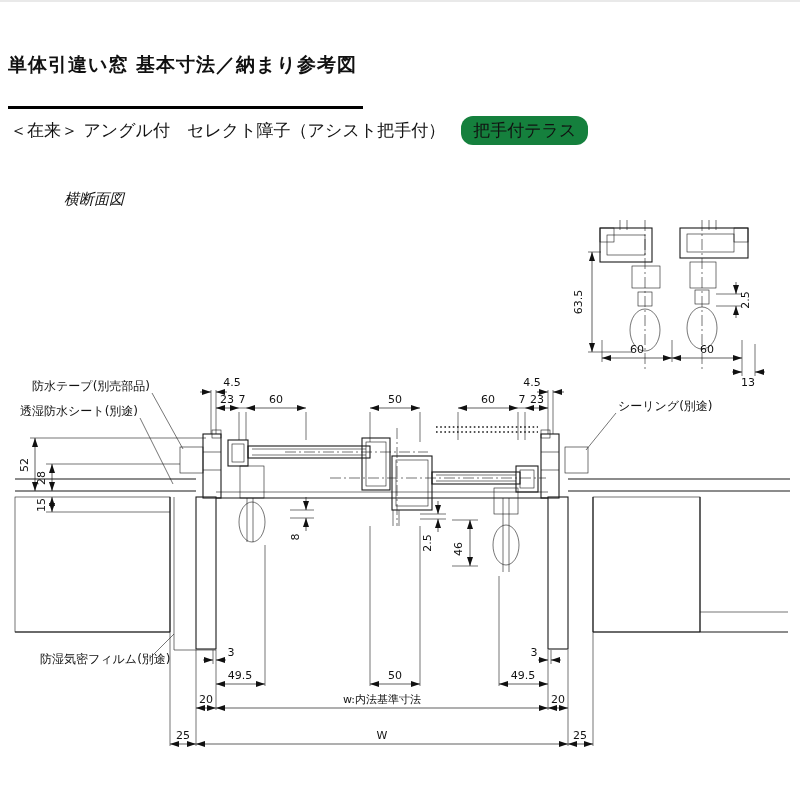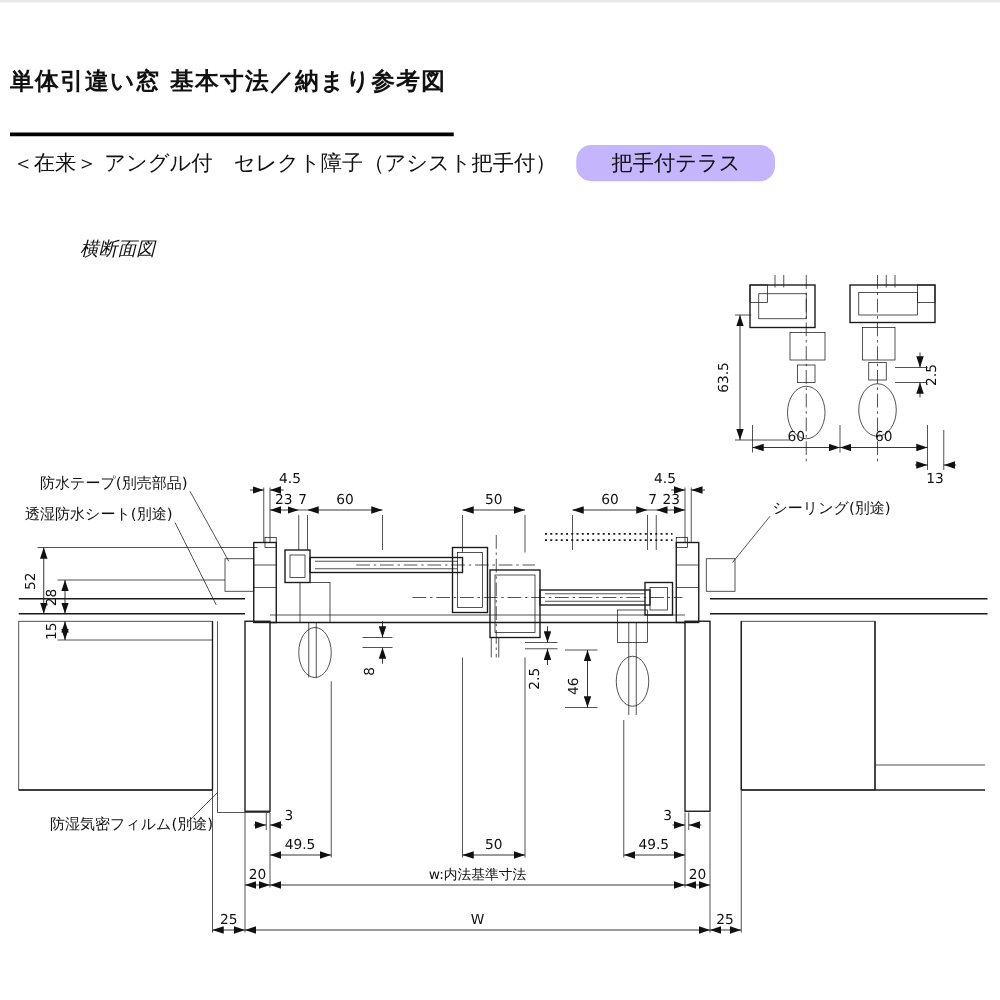--- a/index.html
+++ b/index.html
@@ -3,21 +3,21 @@
 <meta charset="utf-8">
 <style>
   html,body{margin:0;padding:0;background:#fff;}
   .page{position:relative;width:800px;height:800px;background:#fff;overflow:hidden;
         font-family:"DejaVu Sans","Liberation Sans",sans-serif;color:#111;}
   .topstrip{position:absolute;left:0;top:0;width:800px;height:2px;background:#e9e9e9;}
   .title{position:absolute;left:8px;top:52px;font-size:19px;font-weight:bold;
          letter-spacing:1px;border-bottom:3px solid #000;padding:0 6px 28px 0;white-space:nowrap;}
   .subrow{position:absolute;left:10px;top:116px;display:flex;align-items:center;gap:16px;}
   .subtitle{font-size:17px;white-space:nowrap;}
-  .badge{font-size:17px;background:#c4b5fd;padding:3px 28px;white-space:nowrap;border-radius:12px;}
+  .badge{font-size:17px;background:#15803d;padding:3px 12px;white-space:nowrap;border-radius:12px;}
   .seclabel{position:absolute;left:64px;top:190px;font-size:15px;font-style:italic;}
   svg.drawing{position:absolute;left:0;top:0;}
   .ln{stroke:#1a1a1a;stroke-width:1.1;fill:none}
   .tn{stroke:#1a1a1a;stroke-width:0.6;fill:none}
   .dm{stroke:#1a1a1a;stroke-width:0.7;fill:none}
   .cl{stroke:#1a1a1a;stroke-width:0.6;fill:none;stroke-dasharray:11 3 2 3}
   .dt{stroke:#1a1a1a;stroke-width:1.4;fill:none;stroke-dasharray:1.6 2.6}
   .dtx{font:11px "DejaVu Sans",sans-serif;fill:#111}
   .lbl{font:12px "DejaVu Sans",sans-serif;fill:#111}
   .mid{text-anchor:middle}.end{text-anchor:end}

